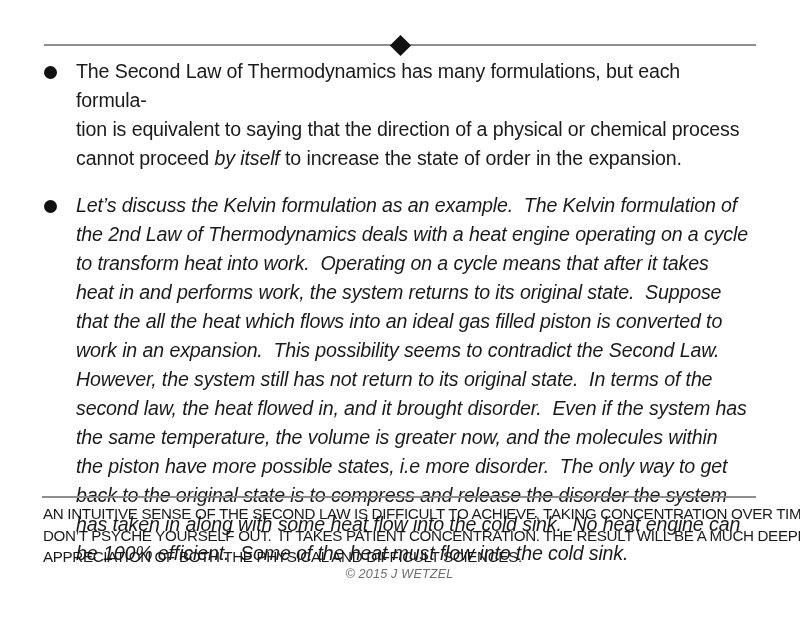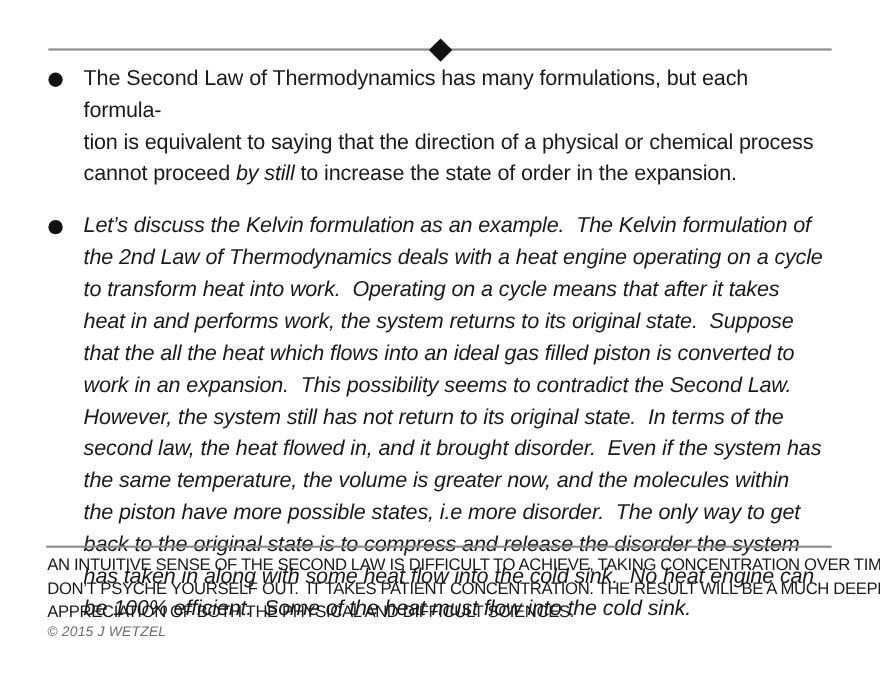--- a/index.html
+++ b/index.html
@@ -115,21 +115,21 @@
     letter-spacing: -0.35px;
     color: #1a1a1a;
     white-space: pre;
   }
 
   .copyright {
     position: absolute;
     left: 0;
     top: 64px;
     width: 713px;
-    text-align: left;
+    text-align: center;
     font-size: 12.6px;
     font-style: italic;
     letter-spacing: 0.2px;
     color: #6d6d6d;
   }
 </style>
 </head>
 <body>
 
 <div class="page">
@@ -138,21 +138,21 @@
     <div class="rule"></div>
     <div class="diamond"></div>
   </div>
 
   <div class="body-block">
 
     <div class="bullet-item">
       <span class="bullet-marker"></span>
       <div class="bullet-text"><span>The Second Law of Thermodynamics has many formulations, but each formula-
 tion is equivalent to saying that the direction of a physical or chemical process
-cannot proceed </span><em>by still</em><span> to increase the state of order in the expansion.</span></div>
+cannot proceed </span><em>by itself</em><span> to increase the state of order in the expansion.</span></div>
     </div>
 
     <div class="bullet-item">
       <span class="bullet-marker"></span>
       <div class="bullet-text">Let’s discuss the Kelvin formulation as an example.  The Kelvin formulation of
 the 2nd Law of Thermodynamics deals with a heat engine operating on a cycle
 to transform heat into work.  Operating on a cycle means that after it takes
 heat in and performs work, the system returns to its original state.  Suppose
 that the all the heat which flows into an ideal gas filled piston is converted to
 work in an expansion.  This possibility seems to contradict the Second Law.

